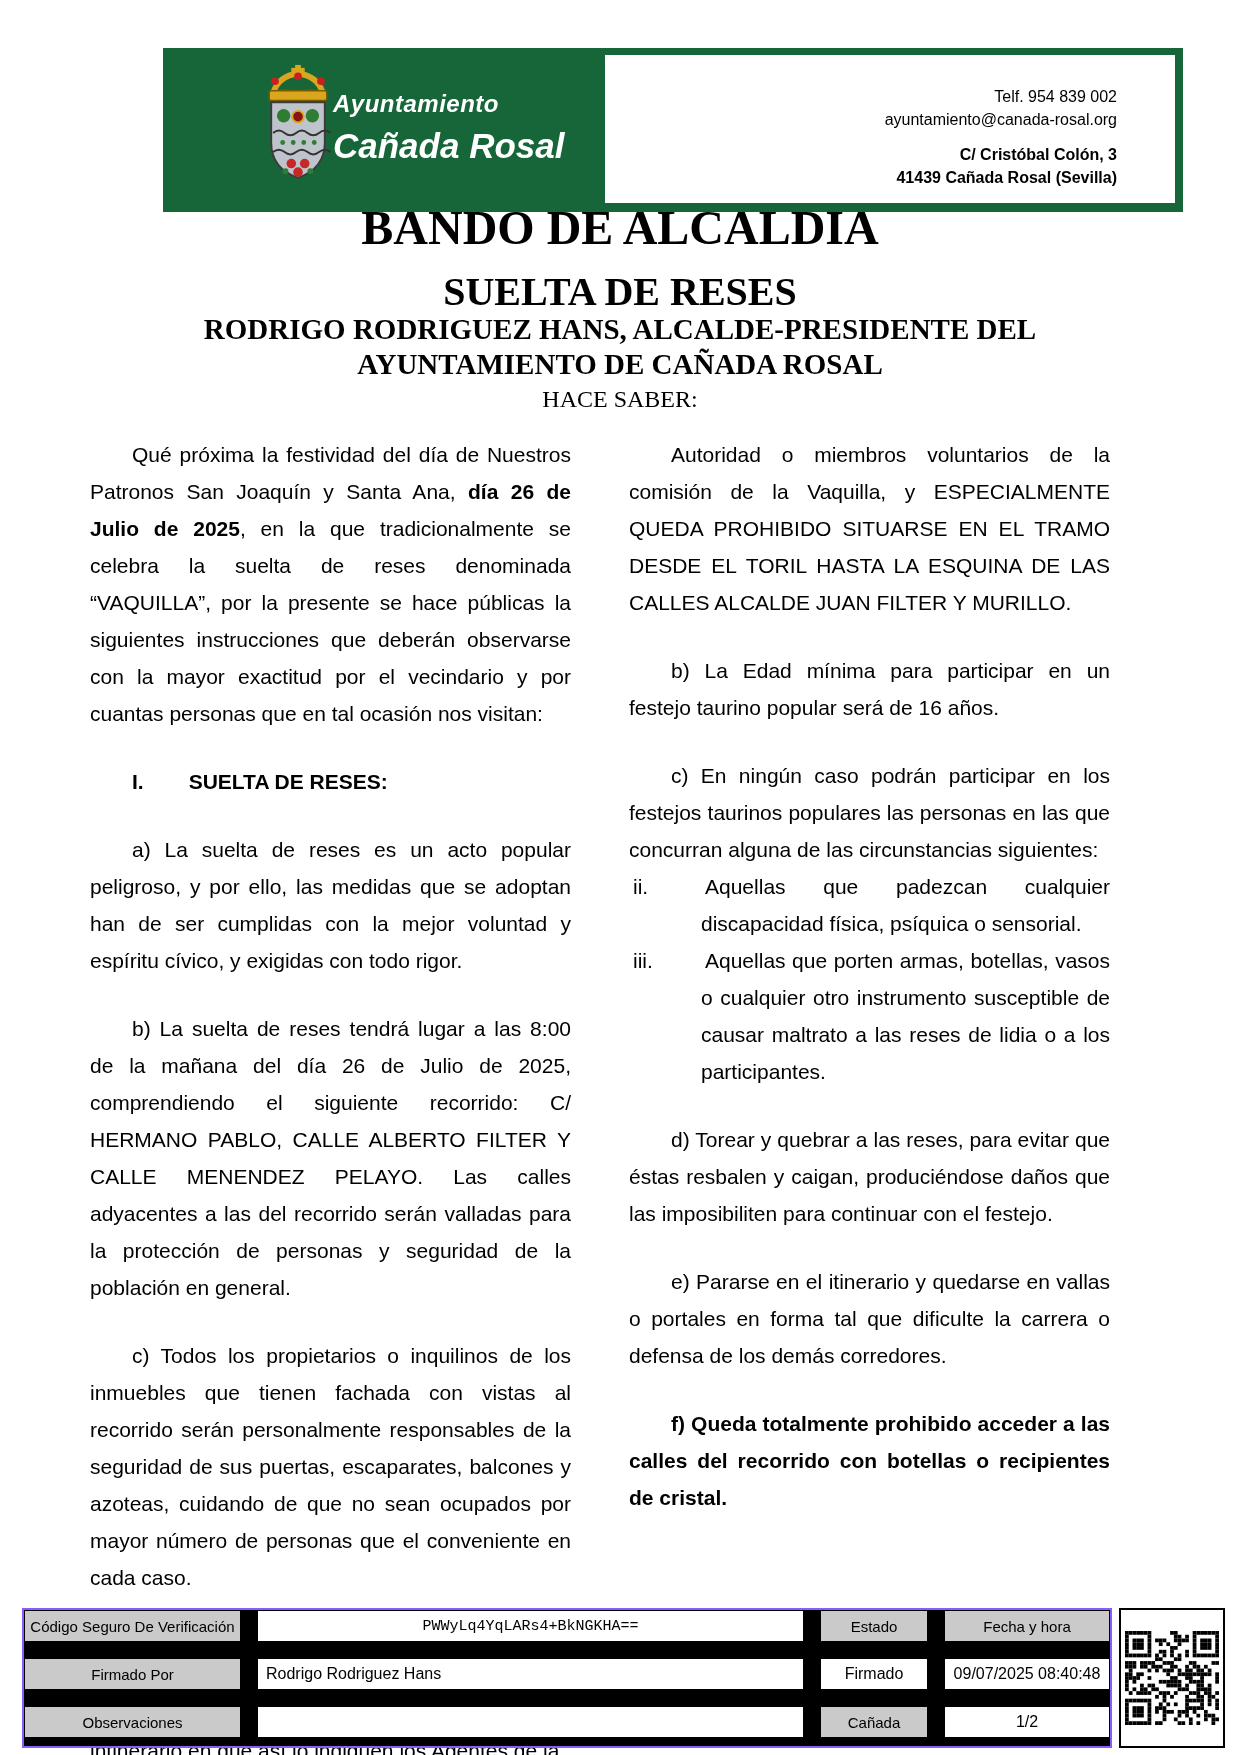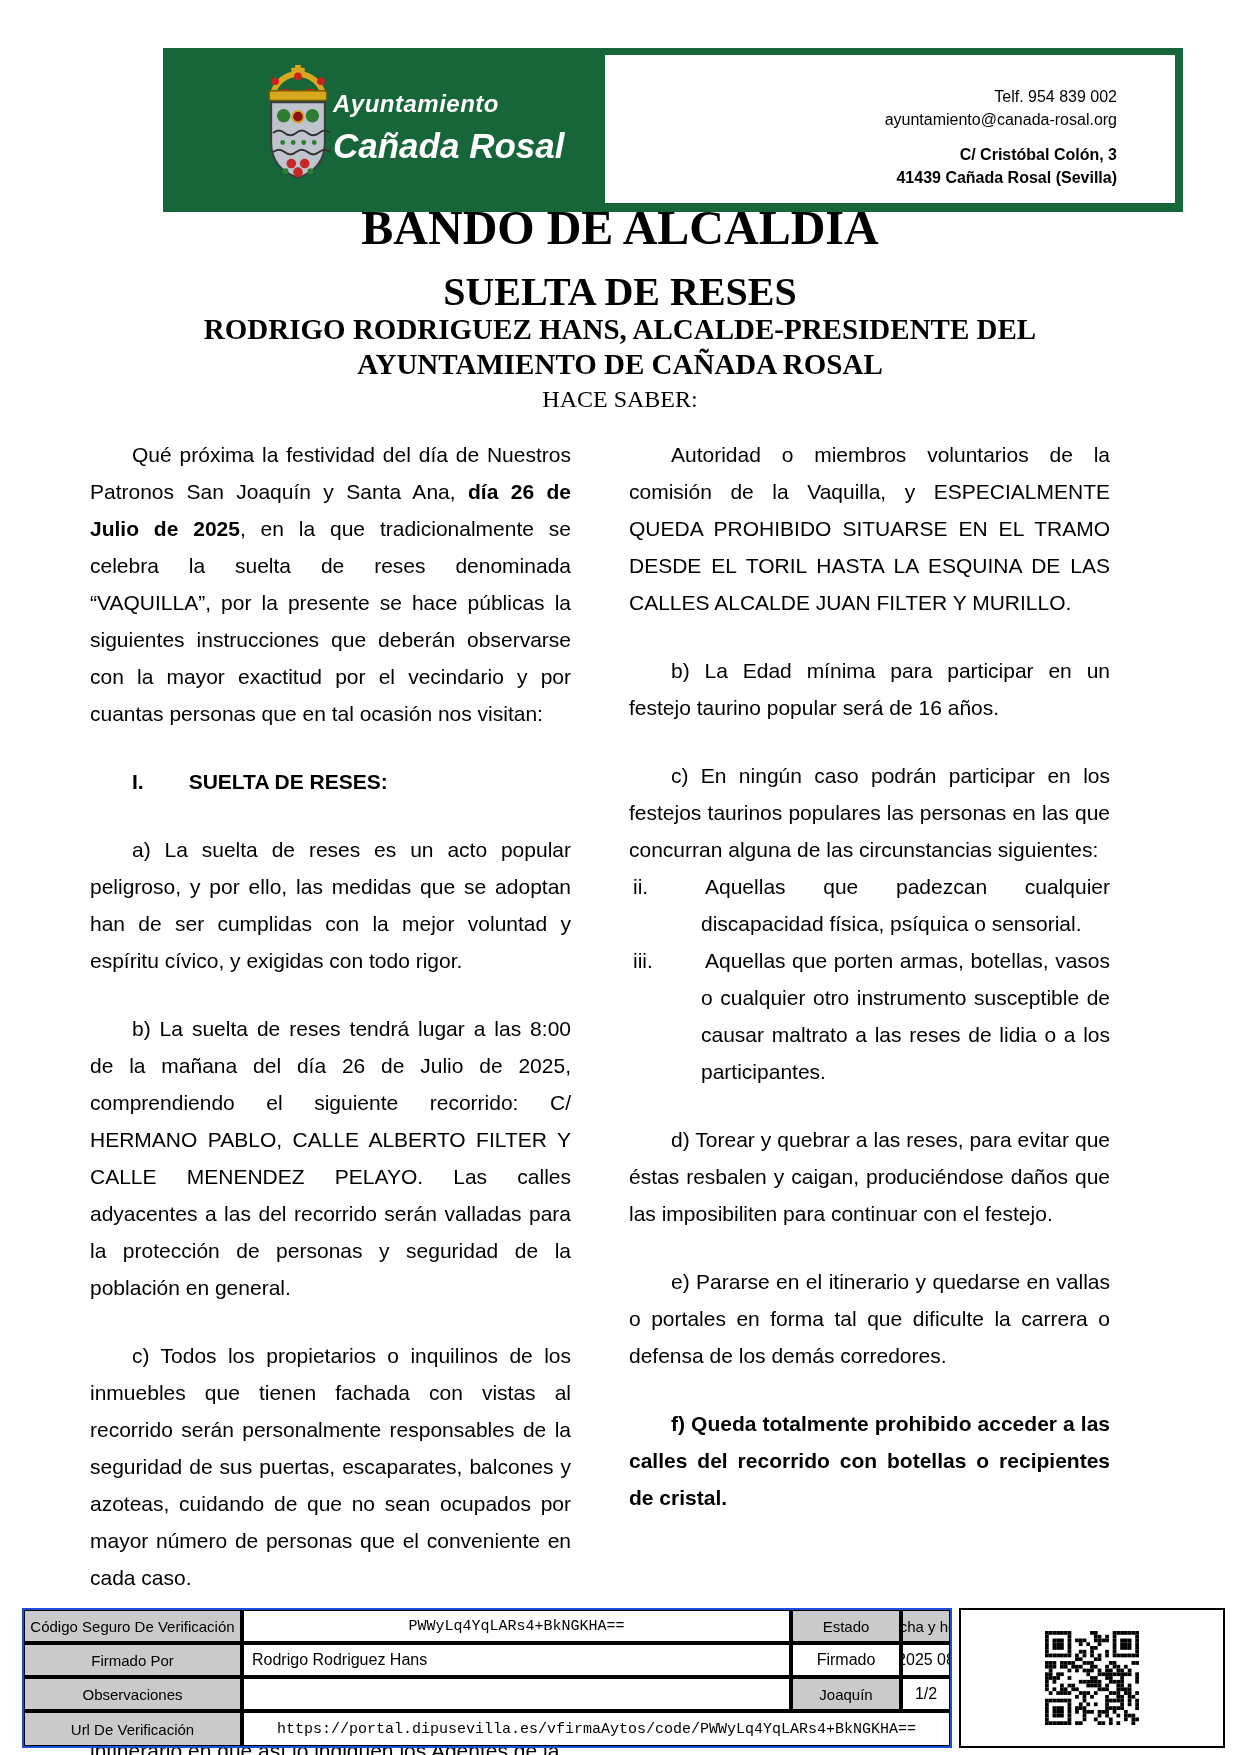--- a/index.html
+++ b/index.html
@@ -38,26 +38,26 @@
   .bold { font-weight:bold; }
   .li-flat { margin:0; text-indent:0; }
   .num-flat { display:inline-block; width:82px; padding-left:3px; }
   .li-hang { margin:0; text-indent:0; padding-left:72px; }
   .li-hang .num { display:inline-block; width:72px; margin-left:-72px; padding-left:4px; }
   .after-list { margin-top:31px; }
 
   
   .footer { position:absolute; left:22px; top:1608px; width:1203px; height:140px; display:flex; gap:7px; }
   .vtable {
-    width:930px; height:140px; box-sizing:border-box;
-    border:2px solid #1d4ed8; background:#000;
+    width:1090px; height:140px; box-sizing:border-box;
+    border:2px solid #8b5cf6; background:#000;
     display:grid;
     grid-template-columns:215px 545px 106px 1fr;
     grid-template-rows:30px 30px 30px 1fr;
-    gap:4px; padding:1px;
+    gap:18px; padding:1px;
   }
   .cell { background:#ffffff; display:flex; align-items:center; justify-content:center; font-size:16px; overflow:hidden; white-space:nowrap; }
   .lbl  { background:#cacaca; font-size:15px; }
   .mono { font-family:"Liberation Mono", monospace; font-size:15px; }
   .left-al { justify-content:flex-start; padding-left:8px; }
   .url-cell { grid-column:2 / 5; align-items:flex-start; padding-top:8px; }
   .qrbox {
     flex:1; box-sizing:border-box; border:2px solid #000; background:#ffffff;
     display:flex; align-items:center; justify-content:center;
   }
@@ -157,21 +157,21 @@
       <div class="cell lbl">Estado</div>
       <div class="cell lbl">Fecha y hora</div>
 
       <div class="cell lbl">Firmado Por</div>
       <div class="cell left-al">Rodrigo Rodriguez Hans</div>
       <div class="cell">Firmado</div>
       <div class="cell">09/07/2025 08:40:48</div>
 
       <div class="cell lbl">Observaciones</div>
       <div class="cell"></div>
-      <div class="cell lbl">Joaquín</div>
+      <div class="cell lbl">Cañada</div>
       <div class="cell">1/2</div>
 
       <div class="cell lbl">Url De Verificación</div>
       <div class="cell mono url-cell">https://portal.dipusevilla.es/vfirmaAytos/code/PWWyLq4YqLARs4+BkNGKHA==</div>
     </div>
     <div class="qrbox">
       <svg viewBox="0 0 100 100" width="94" height="94">
           <g fill="#000">
             <rect x="0" y="0" width="4" height="4"></rect>
             <rect x="4" y="0" width="4" height="4"></rect>

